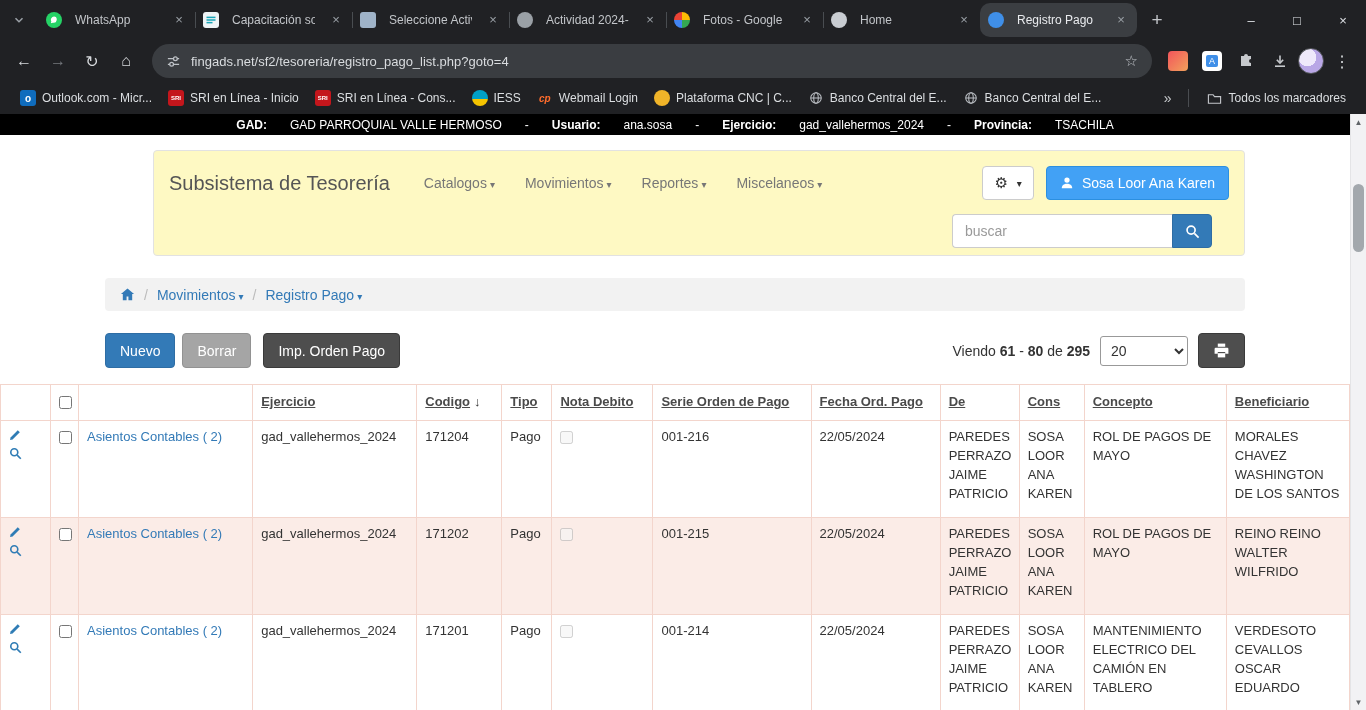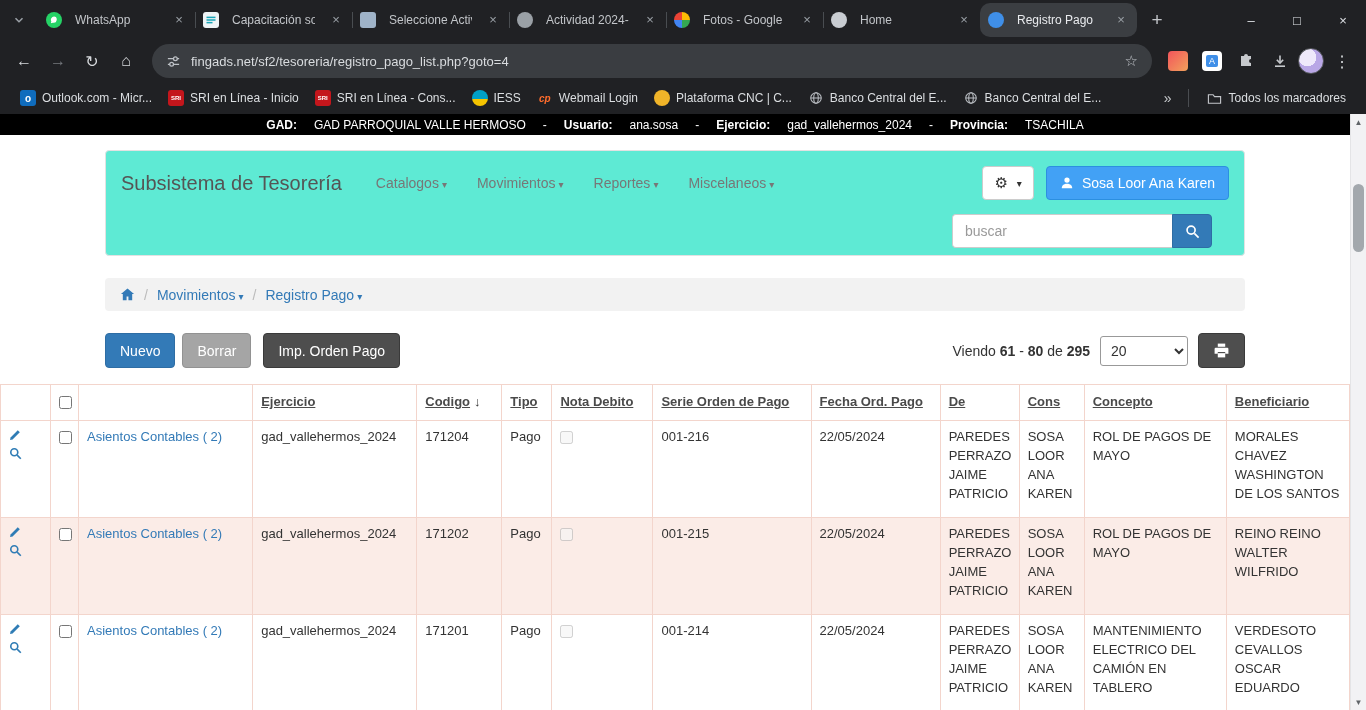--- a/index.html
+++ b/index.html
@@ -60,25 +60,25 @@
   .bmi-cp { color:#ff6c2c; font-size:10px; font-style:italic; }
   .bmi-cnc { border-radius:50%; background:#f0b429; }
   .bm-more { margin-left:auto; color:#c7cacd; font-size:14px; padding:0 6px; cursor:pointer; }
   .bm-sep { width:1px; height:18px; background:#4a4d51; margin:0 10px; }
 
   
   .viewport { height:596px; display:flex; background:#fff; }
   .page-inner { width:1350px; overflow:hidden; position:relative; }
 
   .infobar { height:21px; background:#000; color:#fff; font-size:12px;
-             display:flex; align-items:center; justify-content:center; gap:17px; white-space:nowrap; }
+             display:flex; align-items:center; justify-content:center; gap:23px; white-space:nowrap; }
   .infobar b { font-weight:bold; }
 
   .container { width:1140px; margin:15px auto 0; }
-  .panel-header { background:#5eead4; border:1px solid #e2e2e2; border-radius:4px; height:106px; position:relative; }
+  .panel-header { background:#fef9c3; border:1px solid #e2e2e2; border-radius:4px; height:106px; position:relative;margin-left:48px; }
   .hdr-top { display:flex; align-items:center; height:64px; padding:0 15px; }
   .brand { font-size:20px; color:#555; margin-right:34px; cursor:pointer; white-space:nowrap; }
   .topnav { display:flex; align-items:center; }
   .topnav .nav-item { color:#777; font-size:14px; margin-right:30px; cursor:pointer; white-space:nowrap; }
   .caret { font-size:10px; margin-left:3px; }
   .hdr-right { margin-left:auto; display:flex; align-items:center; gap:12px; }
   .btn-gear { height:34px; padding:0 11px; background:#fff; border:1px solid #ccc; border-radius:4px;
               color:#333; font-size:15px; display:flex; align-items:center; gap:6px; cursor:pointer; }
   .btn-user { height:34px; padding:0 13px; background:#42a1f5; border:1px solid #2c8fe0; border-radius:4px;
               color:#fff; font-size:14px; display:flex; align-items:center; gap:8px; cursor:pointer; white-space:nowrap; }

